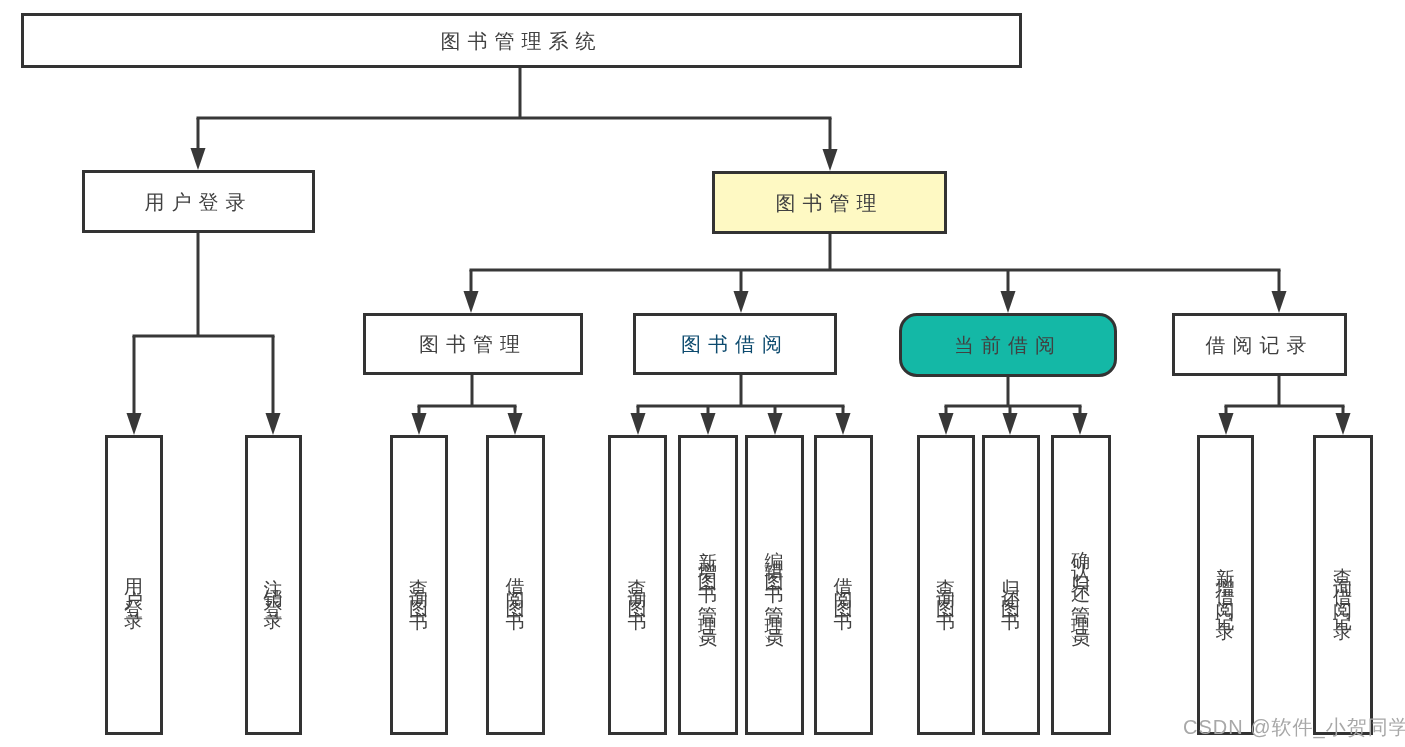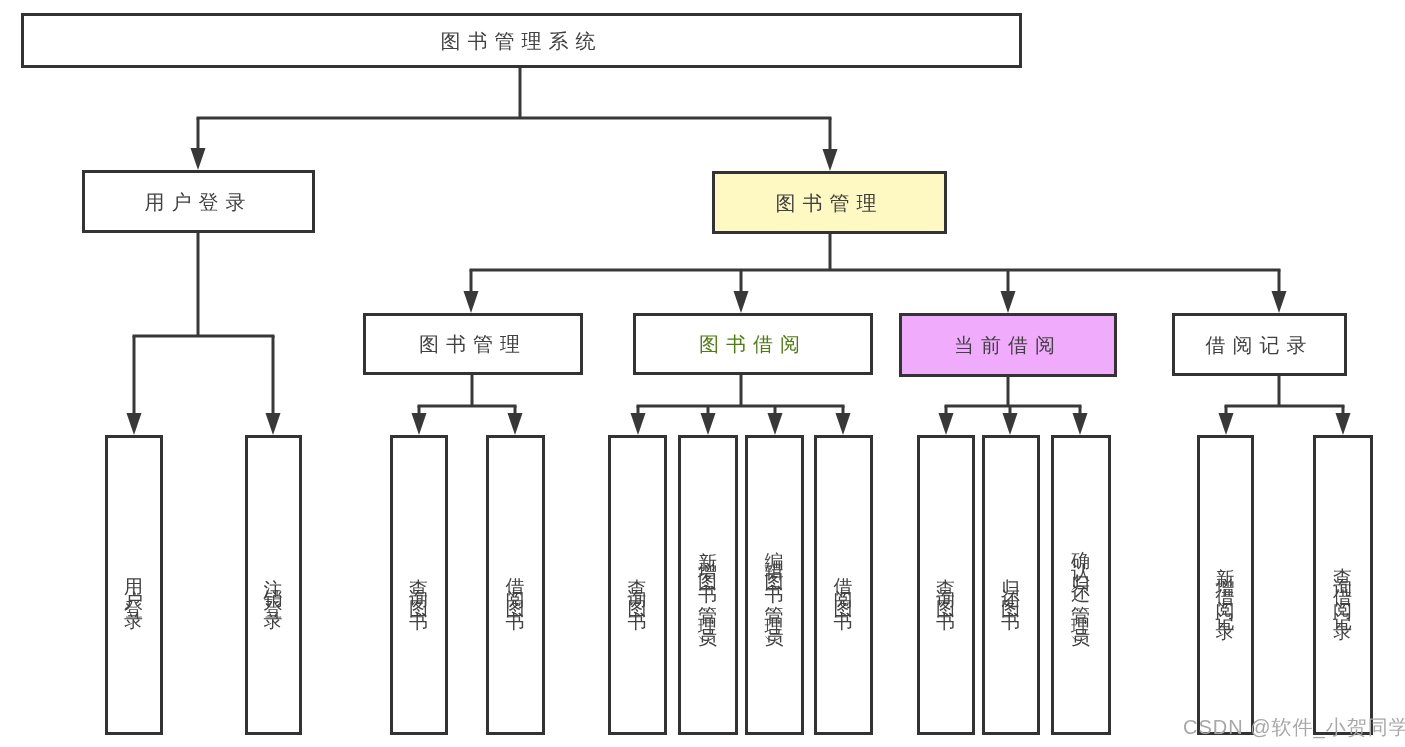--- a/index.html
+++ b/index.html
@@ -120,22 +120,22 @@
         <polygon points="1218.5,413 1233.5,413 1226,435" fill="#383838"></polygon>
         <line x1="1343" y1="406" x2="1343" y2="416" stroke="#383838" stroke-width="3"></line>
         <polygon points="1335.5,413 1350.5,413 1343,435" fill="#383838"></polygon>
       </g>
     </svg>
   <div id="nodes">
       <div class="node horizontal" style="left: 21px; top: 13px; width: 1001px; height: 55px; border-color: rgb(51, 51, 51); background: rgb(255, 255, 255); color: rgb(65, 65, 65);">图书管理系统</div>
       <div class="node horizontal" style="left: 82px; top: 170px; width: 233px; height: 63px; border-color: rgb(51, 51, 51); background: rgb(255, 255, 255); color: rgb(65, 65, 65);">用户登录</div>
       <div class="node horizontal" style="left: 712px; top: 171px; width: 235px; height: 63px; border-color: rgb(51, 51, 51); background: #fef9c3; color: rgb(65, 65, 65);">图书管理</div>
       <div class="node horizontal" style="left: 363px; top: 313px; width: 220px; height: 62px; border-color: rgb(51, 51, 51); background: rgb(255, 255, 255); color: rgb(65, 65, 65);">图书管理</div>
-      <div class="node horizontal" style="left: 633px; top: 313px; width: 240px; height: 62px; border-color: rgb(51, 51, 51); background: rgb(255, 255, 255); color: #4d7c0f;">图书借阅</div>
-      <div class="node horizontal" style="left: 899px; top: 313px; width: 218px; height: 64px; border-color: rgb(51, 51, 51); background: #f0abfc; color: rgb(65, 65, 65);">当前借阅</div>
+      <div class="node horizontal" style="left: 633px; top: 313px; width: 204px; height: 62px; border-color: rgb(51, 51, 51); background: rgb(255, 255, 255); color: #0c4a6e;">图书借阅</div>
+      <div class="node horizontal" style="left: 899px; top: 313px; width: 218px; height: 64px; border-color: rgb(51, 51, 51); background: #14b8a6; color: rgb(65, 65, 65); border-radius: 18px;">当前借阅</div>
       <div class="node horizontal" style="left: 1172px; top: 313px; width: 175px; height: 63px; border-color: rgb(51, 51, 51); background: rgb(255, 255, 255); color: rgb(65, 65, 65);">借阅记录</div>
       <div class="node vertical" style="left: 105px; top: 435px; width: 58px; height: 300px; border-color: rgb(51, 51, 51); background: rgb(255, 255, 255); color: rgb(65, 65, 65);">用户登录</div>
       <div class="node vertical" style="left: 245px; top: 435px; width: 57px; height: 300px; border-color: rgb(51, 51, 51); background: rgb(255, 255, 255); color: rgb(65, 65, 65);">注销登录</div>
       <div class="node vertical" style="left: 390px; top: 435px; width: 58px; height: 300px; border-color: rgb(51, 51, 51); background: rgb(255, 255, 255); color: rgb(65, 65, 65);">查询图书</div>
       <div class="node vertical" style="left: 486px; top: 435px; width: 59px; height: 300px; border-color: rgb(51, 51, 51); background: rgb(255, 255, 255); color: rgb(65, 65, 65);">借阅图书</div>
       <div class="node vertical" style="left: 608px; top: 435px; width: 59px; height: 300px; border-color: rgb(51, 51, 51); background: rgb(255, 255, 255); color: rgb(65, 65, 65);">查询图书</div>
       <div class="node vertical" style="left: 678px; top: 435px; width: 60px; height: 300px; border-color: rgb(51, 51, 51); background: rgb(255, 255, 255); color: rgb(65, 65, 65);">新增图书（管理员）</div>
       <div class="node vertical" style="left: 745px; top: 435px; width: 59px; height: 300px; border-color: rgb(51, 51, 51); background: rgb(255, 255, 255); color: rgb(65, 65, 65);">编辑图书（管理员）</div>
       <div class="node vertical" style="left: 814px; top: 435px; width: 59px; height: 300px; border-color: rgb(51, 51, 51); background: rgb(255, 255, 255); color: rgb(65, 65, 65);">借阅图书</div>
       <div class="node vertical" style="left: 917px; top: 435px; width: 58px; height: 300px; border-color: rgb(51, 51, 51); background: rgb(255, 255, 255); color: rgb(65, 65, 65);">查询图书</div>

